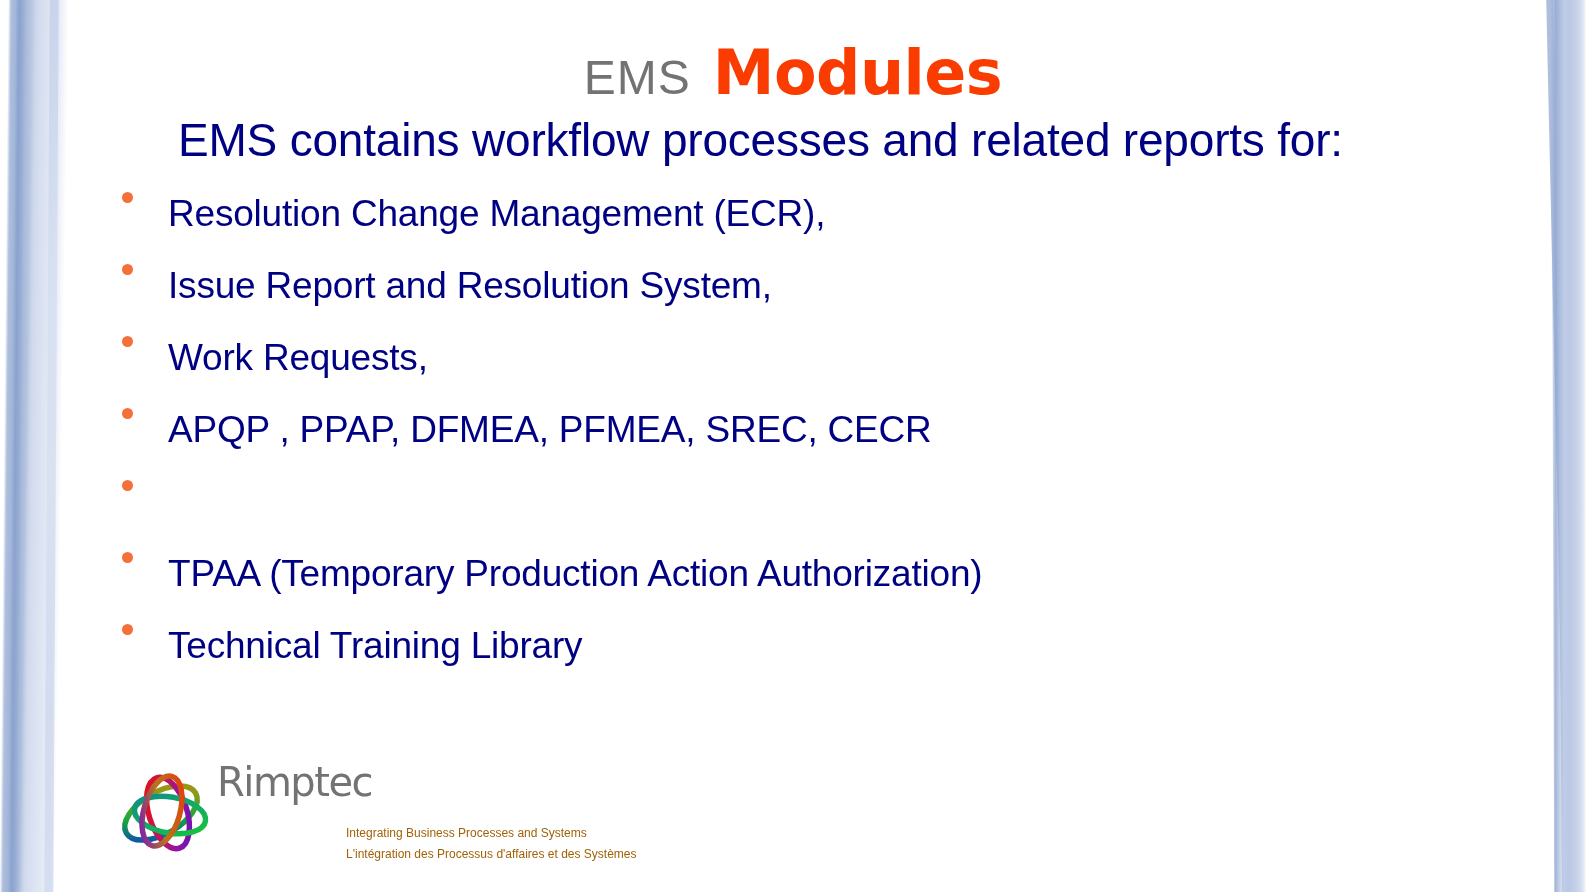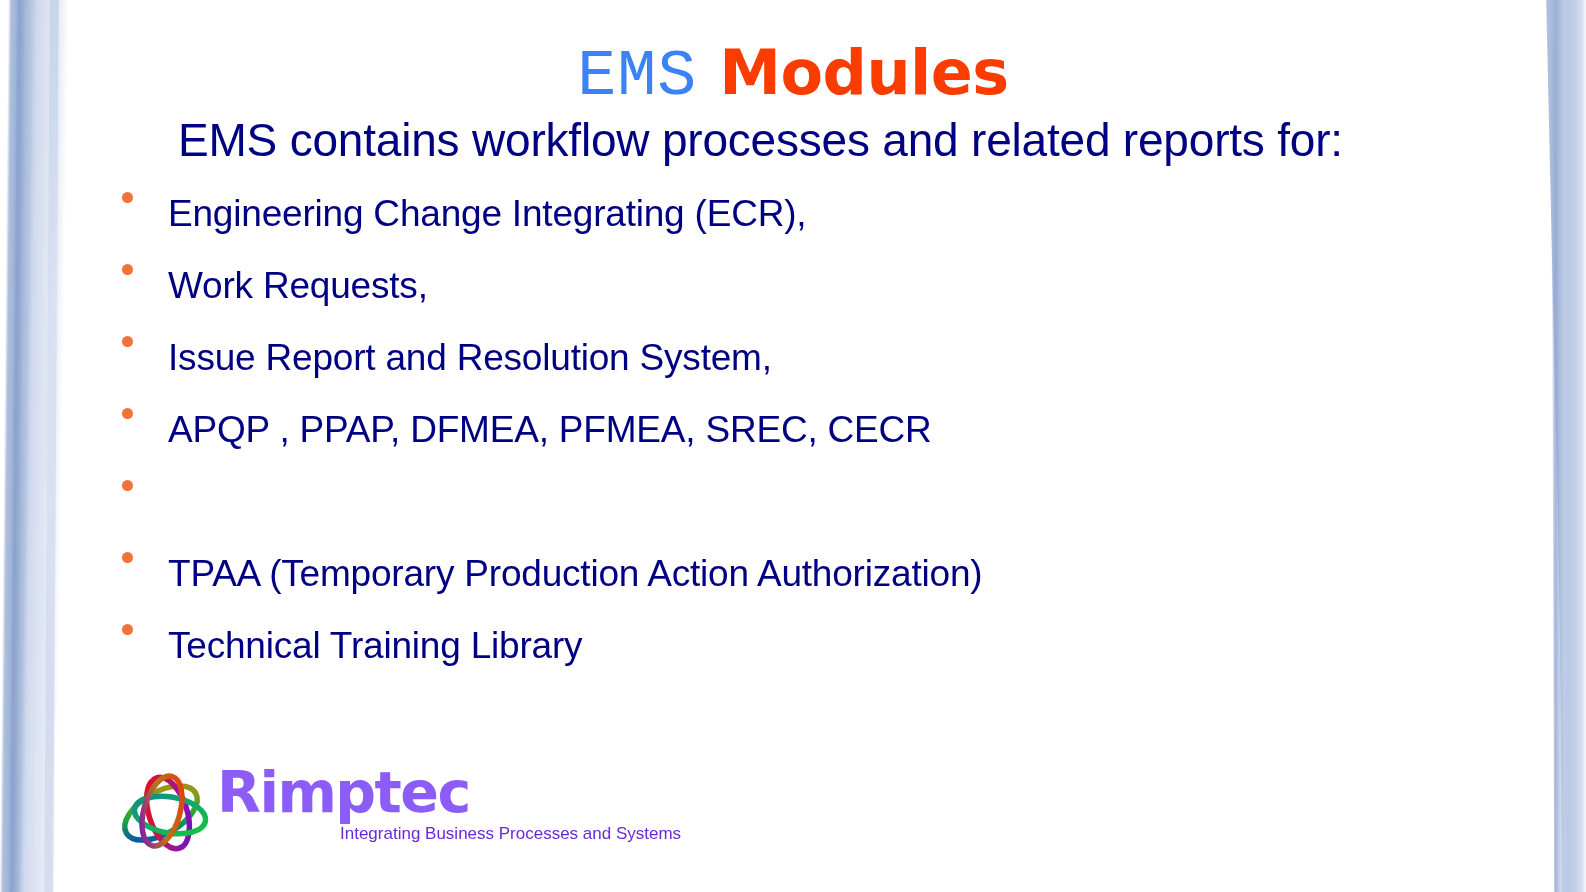--- a/index.html
+++ b/index.html
@@ -137,25 +137,25 @@
   
   .title-row {
     position: absolute;
     top: 36px;
     left: 0;
     width: 1586px;
     text-align: center;
     white-space: nowrap;
   }
   .title-light {
-    font-size: 65px;
+    font-size: 48px;
     font-weight: 400;
     letter-spacing: 1px;
-    color: #3b82f6;
-    font-family: Liberation Mono, monospace;
+    color: #737373;
+    font-family: Liberation Sans, sans-serif;
   }
   .title-bold {
     font-size: 62px;
     font-weight: 700;
     letter-spacing: -0.5px;
     color: #fa3c00;
     font-family: "DejaVu Sans", sans-serif;
     margin-left: 22px;
   }
 
@@ -215,33 +215,33 @@
     left: 0;
     top: 4px;
     width: 104px;
     height: 104px;
   }
   .logo-word {
     position: absolute;
     left: 105px;
     top: 2px;
     font-family: "DejaVu Sans", sans-serif;
-    font-size: 57px;
-    font-weight: 700;
+    font-size: 40px;
+    font-weight: 400;
     letter-spacing: -1.5px;
-    color: #8b5cf6;
+    color: #737373;
     white-space: nowrap;
   }
   .tagline {
     position: absolute;
-    left: 228px;
+    left: 234px;
     top: 66px;
-    font-size: 17px;
+    font-size: 12px;
     line-height: 21px;
-    color: #6d28d9;
+    color: #a16207;
     white-space: nowrap;
   }
   .tagline-line { display: block; }
 </style>
 </head>
 <body>
 
 <div id="slide">
 
   <div class="edge-strokes">
@@ -257,31 +257,31 @@
   <div class="title-row">
     <span class="title-light">EMS</span><span class="title-bold">Modules</span>
   </div>
 
   <div class="subtitle">EMS contains workflow processes and related reports for:</div>
 
   <div class="bullet-list">
 
     <div class="bullet-item">
       <span class="bullet-dot"></span>
-      <span class="bullet-text">Engineering Change Integrating (ECR),</span>
+      <span class="bullet-text">Resolution Change Management (ECR),</span>
+    </div>
+
+    <div class="bullet-item">
+      <span class="bullet-dot"></span>
+      <span class="bullet-text">Issue Report and Resolution System,</span>
     </div>
 
     <div class="bullet-item">
       <span class="bullet-dot"></span>
       <span class="bullet-text">Work Requests,</span>
-    </div>
-
-    <div class="bullet-item">
-      <span class="bullet-dot"></span>
-      <span class="bullet-text">Issue Report and Resolution System,</span>
     </div>
 
 
     <div class="bullet-item">
       <span class="bullet-dot"></span>
       <span class="bullet-text">APQP , PPAP, DFMEA, PFMEA, SREC, CECR</span>
     </div>
 
     <div class="bullet-item">
       <span class="bullet-dot"></span>
@@ -331,17 +331,18 @@
         <ellipse cx="56" cy="52" rx="37" ry="19" stroke="url(#g2)" transform="rotate(72 56 52)"></ellipse>
         <ellipse cx="58" cy="54" rx="36" ry="18" stroke="url(#g3)" transform="rotate(10 58 54)"></ellipse>
         <ellipse cx="50" cy="50" rx="36" ry="18" stroke="url(#g4)" transform="rotate(-74 50 50)"></ellipse>
       </g>
     </svg>
 
     <div class="logo-word">Rimptec</div>
 
     <div class="tagline">
       <span class="tagline-line">Integrating Business Processes and Systems</span>
+      <span class="tagline-line">L'intégration des Processus d'affaires et des Systèmes</span>
     </div>
 
   </div>
 
 </div>
 
 </body></html>

